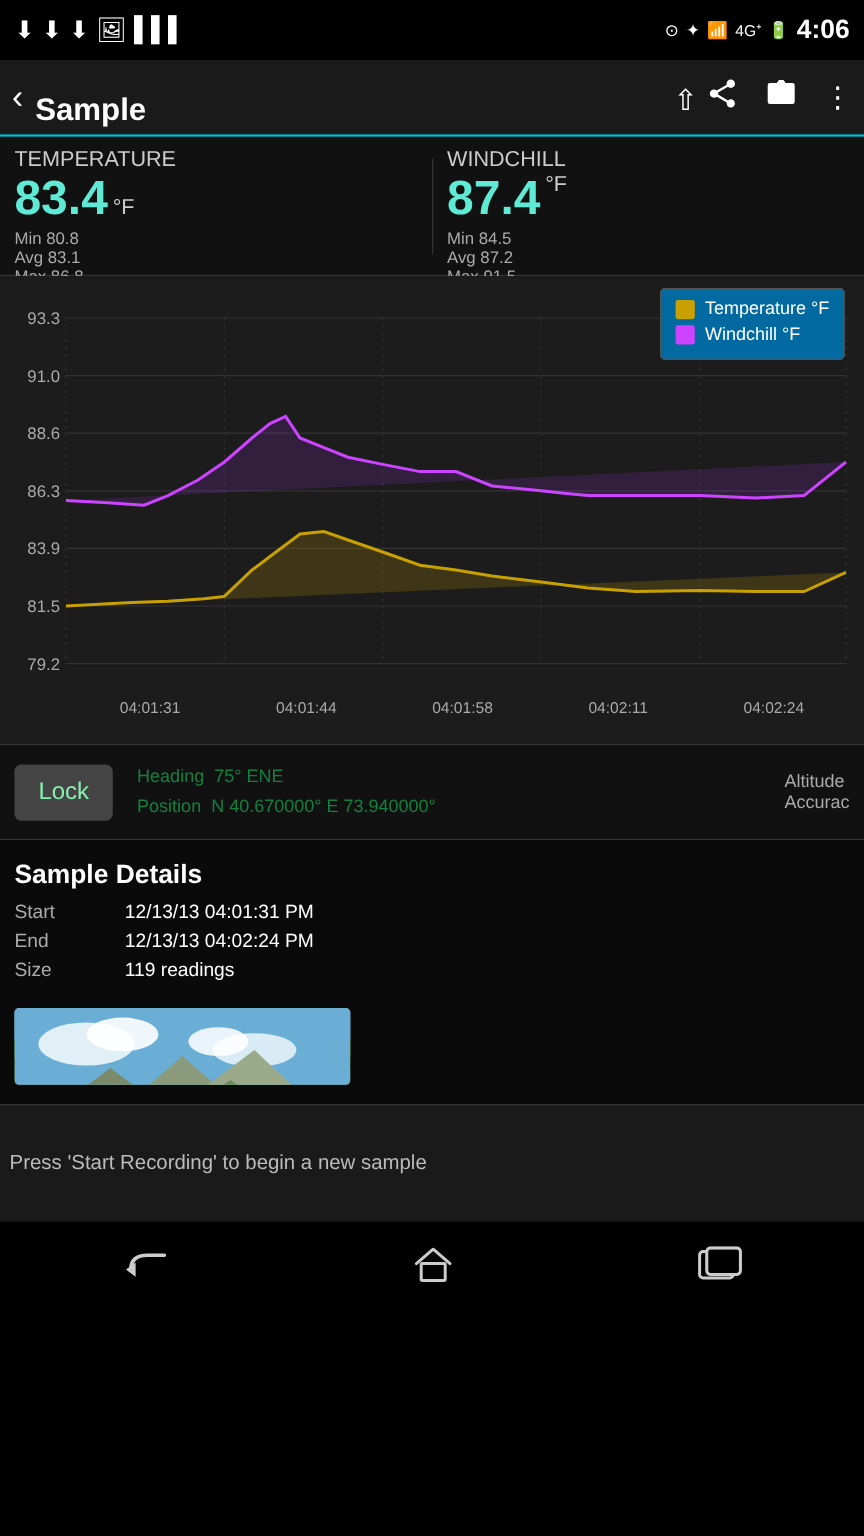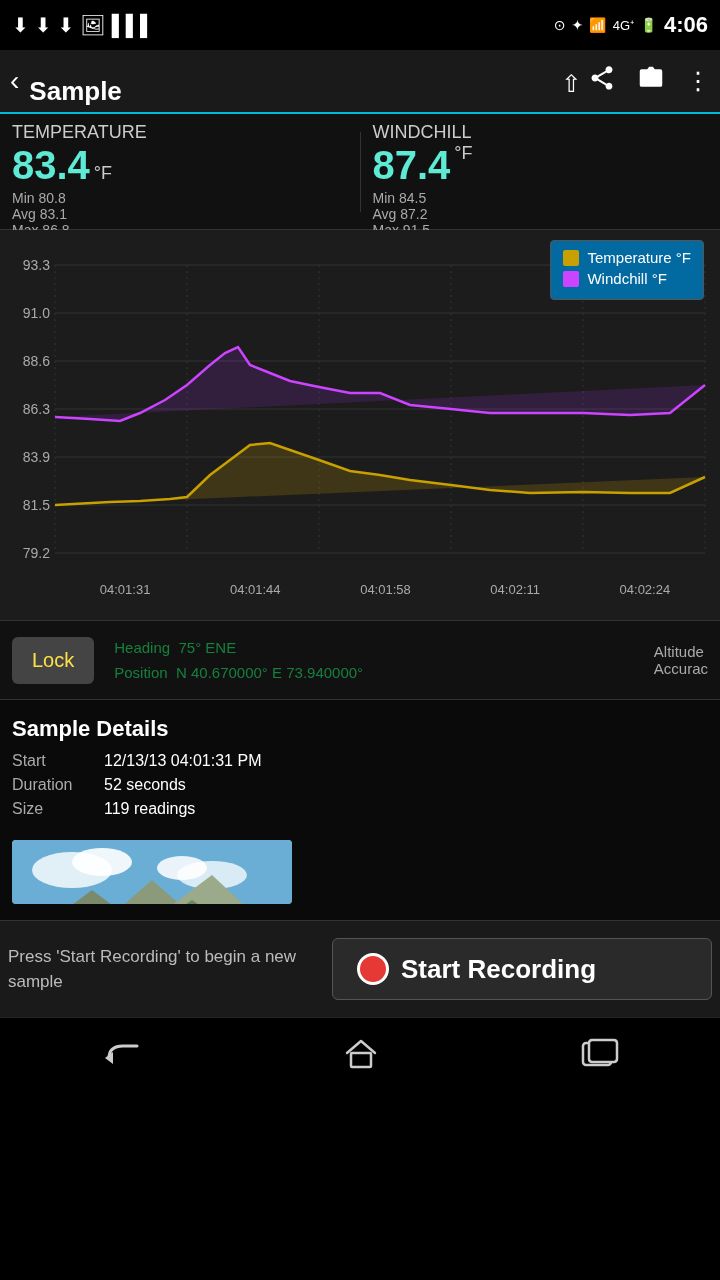--- a/index.html
+++ b/index.html
@@ -162,21 +162,21 @@
       height: 80px;
       display: flex;
       align-items: center;
       padding: 0 12px;
       border-top: 1px solid #333;
       border-bottom: 1px solid #333;
     }
     .lock-btn {
       background: #444;
       border: none;
-      color: #fde047;
+      color: #86efac;
       font-size: 20px;
       padding: 12px 20px;
       border-radius: 6px;
       cursor: pointer;
       margin-right: 20px;
     }
     .position-info {
       flex: 1;
       font-size: 15px;
       color: #15803d;
@@ -497,22 +497,22 @@
 </div>
 
 <div id="sample-details">
   <div class="details-left">
     <div class="details-title">Sample Details</div>
     <div class="detail-row">
       <span class="detail-label">Start</span>
       <span class="detail-value">12/13/13 04:01:31 PM</span>
     </div>
     <div class="detail-row">
-      <span class="detail-label">Duration</span>
-      <span class="detail-value">52 seconds</span>
+      <span class="detail-label">End</span>
+      <span class="detail-value">12/13/13 04:02:24 PM</span>
     </div>
     <div class="detail-row">
       <span class="detail-label">Size</span>
       <span class="detail-value">119 readings</span>
     </div>
   </div>
 
   <div class="sample-image">
     <svg class="mountain-svg" viewBox="0 0 280 200">
 
@@ -533,24 +533,20 @@
       <rect x="0" y="120" width="280" height="80" fill="#4a7040"></rect>
       <ellipse cx="140" cy="120" rx="200" ry="30" fill="#5a8050"></ellipse>
 
       <rect x="0" y="150" width="280" height="50" fill="#3a5a30"></rect>
     </svg>
   </div>
 </div>
 
 <div id="recording-bar">
   <div class="recording-hint">Press 'Start Recording' to begin a new sample</div>
-  <button class="start-recording-btn">
-    <div class="rec-dot"></div>
-    <span>Start Recording</span>
-  </button>
 </div>
 
 <div id="bottom-nav">
   <span class="nav-icon">
     <svg width="40" height="30" viewBox="0 0 40 30" fill="none">
       <path d="M8 20 Q8 8 22 8 L36 8" stroke="#ccc" stroke-width="3" fill="none" stroke-linecap="round"></path>
       <polygon points="4,20 12,14 12,26" fill="#ccc"></polygon>
     </svg>
   </span>
   <span class="nav-icon">

